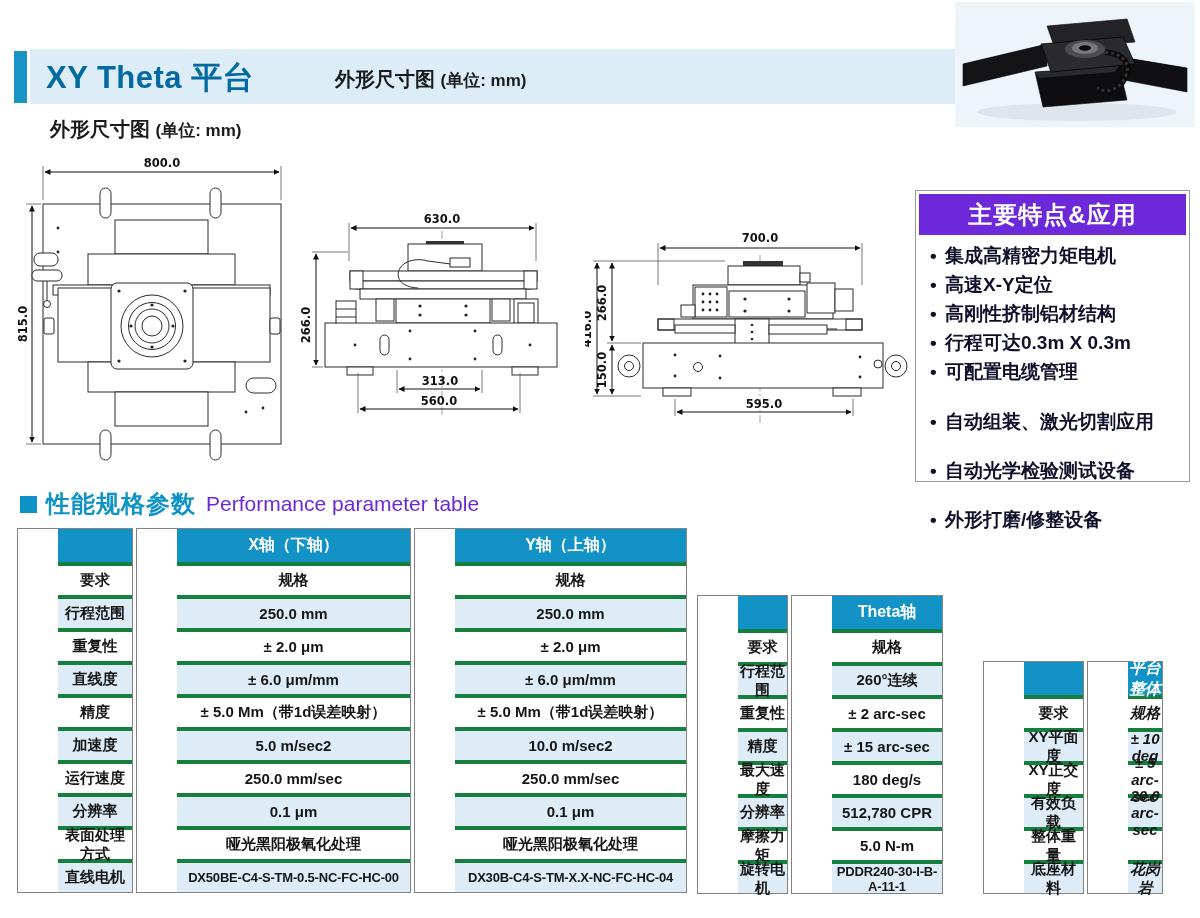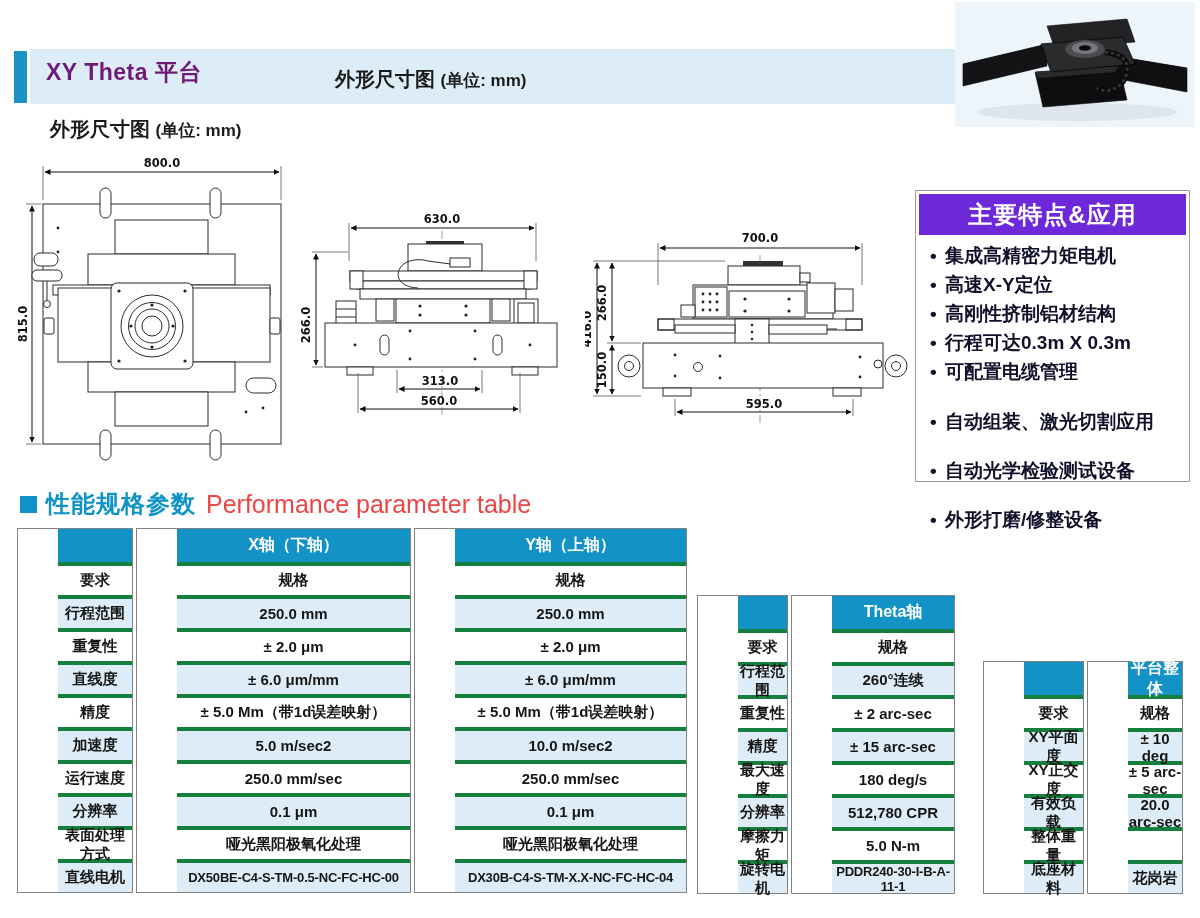--- a/index.html
+++ b/index.html
@@ -2,21 +2,21 @@
 <html><head>
 <meta charset="utf-8">
 <style>
   html,body{margin:0;padding:0;background:#fff;}
   .page{position:relative;width:1200px;height:918px;background:#fff;overflow:hidden;
         font-family:"Liberation Sans",sans-serif;color:#1c1c1c;}
 
   
   .band{position:absolute;left:30px;top:49px;width:1160px;height:55px;background:#dcedf8;}
   .accent{position:absolute;left:14px;top:51px;width:13px;height:52px;background:#1a93c5;}
-  .title{position:absolute;left:46px;top:57px;font-size:23px;font-weight:bold;color:#701a75;letter-spacing:.5px;}
+  .title{position:absolute;left:46px;top:57px;font-size:31px;font-weight:bold;color:#0369a1;letter-spacing:.5px;}
   .subtitle{position:absolute;left:335px;top:66px;font-size:20px;font-weight:bold;color:#1b1b1b;}
   .subtitle .unit{font-size:17px;}
   .dim-label{position:absolute;left:50px;top:116px;font-size:20px;font-weight:bold;color:#1b1b1b;}
   .dim-label .unit{font-size:17px;}
   .photo{position:absolute;left:955px;top:2px;}
 
   
   .drw{position:absolute;}
   .drw .p{stroke:#2b2b2b;stroke-width:1;fill:none;}
   .drw .pf{stroke:#2b2b2b;stroke-width:1;fill:#ffffff;}
@@ -35,21 +35,21 @@
   .features ul{list-style:none;margin:6px 0 0;padding:0 6px 0 14px;}
   .features li{position:relative;padding-left:15px;font-size:19px;font-weight:bold;color:#10102a;line-height:29px;}
   .features li::before{content:"•";position:absolute;left:0;top:0;}
   .features ul.g2{margin-top:11px;}
   .features ul.g2 li{line-height:27px;margin-top:22px;}
 
   
   .section-title{position:absolute;left:20px;top:488px;display:flex;align-items:center;}
   .sq{width:17px;height:17px;background:#0f93c6;margin-right:9px;}
   .st-zh{font-size:24px;font-weight:bold;color:#0f93c6;letter-spacing:1px;}
-  .st-en{font-size:25px;color:#ef4444;margin-left:10px;}
+  .st-en{font-size:21px;color:#6d28d9;margin-left:10px;}
 
   
   .tbl{position:absolute;display:flex;gap:3px;}
   .col{border:1px solid #828282;background:#fff;box-sizing:border-box;padding-left:40px;}
   .cell{height:33px;box-sizing:border-box;display:flex;align-items:center;justify-content:center;
         text-align:center;font-size:15px;color:#161616;font-weight:bold;}
   .cell + .cell{border-top:4px solid #15803d;}
   .cell.head{background:#1292c5;color:#fff;font-size:16px;}
   .cell.light{background:#ddecf7;}
   .cell.sm{font-size:13px;letter-spacing:-0.2px;}
@@ -365,21 +365,21 @@
       <div class="cell head"></div>
       <div class="cell">要求</div>
       <div class="cell light">行程范围</div>
       <div class="cell">重复性</div>
       <div class="cell light">精度</div>
       <div class="cell">最大速度</div>
       <div class="cell light">分辨率</div>
       <div class="cell">摩擦力矩</div>
       <div class="cell light">旋转电机</div>
     </div>
-    <div class="col" style="width:164px;">
+    <div class="col" style="width:152px;">
       <div class="cell head">Theta轴</div>
       <div class="cell">规格</div>
       <div class="cell light">260°连续</div>
       <div class="cell">± 2 arc-sec</div>
       <div class="cell light">± 15 arc-sec</div>
       <div class="cell">180 deg/s</div>
       <div class="cell light">512,780 CPR</div>
       <div class="cell">5.0 N-m</div>
       <div class="cell light sm">PDDR240-30-I-B-A-11-1</div>
     </div>
@@ -388,21 +388,21 @@
   <div class="tbl" style="left:983px;top:661px;">
     <div class="col" style="width:101px;">
       <div class="cell head"></div>
       <div class="cell">要求</div>
       <div class="cell light">XY平面度</div>
       <div class="cell">XY正交度</div>
       <div class="cell light">有效负载</div>
       <div class="cell">整体重量</div>
       <div class="cell light">底座材料</div>
     </div>
-    <div class="col" style="width:96px;">
+    <div class="col" style="width:76px;font-style:italic;">
       <div class="cell head">平台整体</div>
       <div class="cell">规格</div>
       <div class="cell light">± 10 deg</div>
       <div class="cell">± 5 arc-sec</div>
       <div class="cell light">20.0 arc-sec</div>
       <div class="cell"></div>
       <div class="cell light">花岗岩</div>
     </div>
   </div>
 

